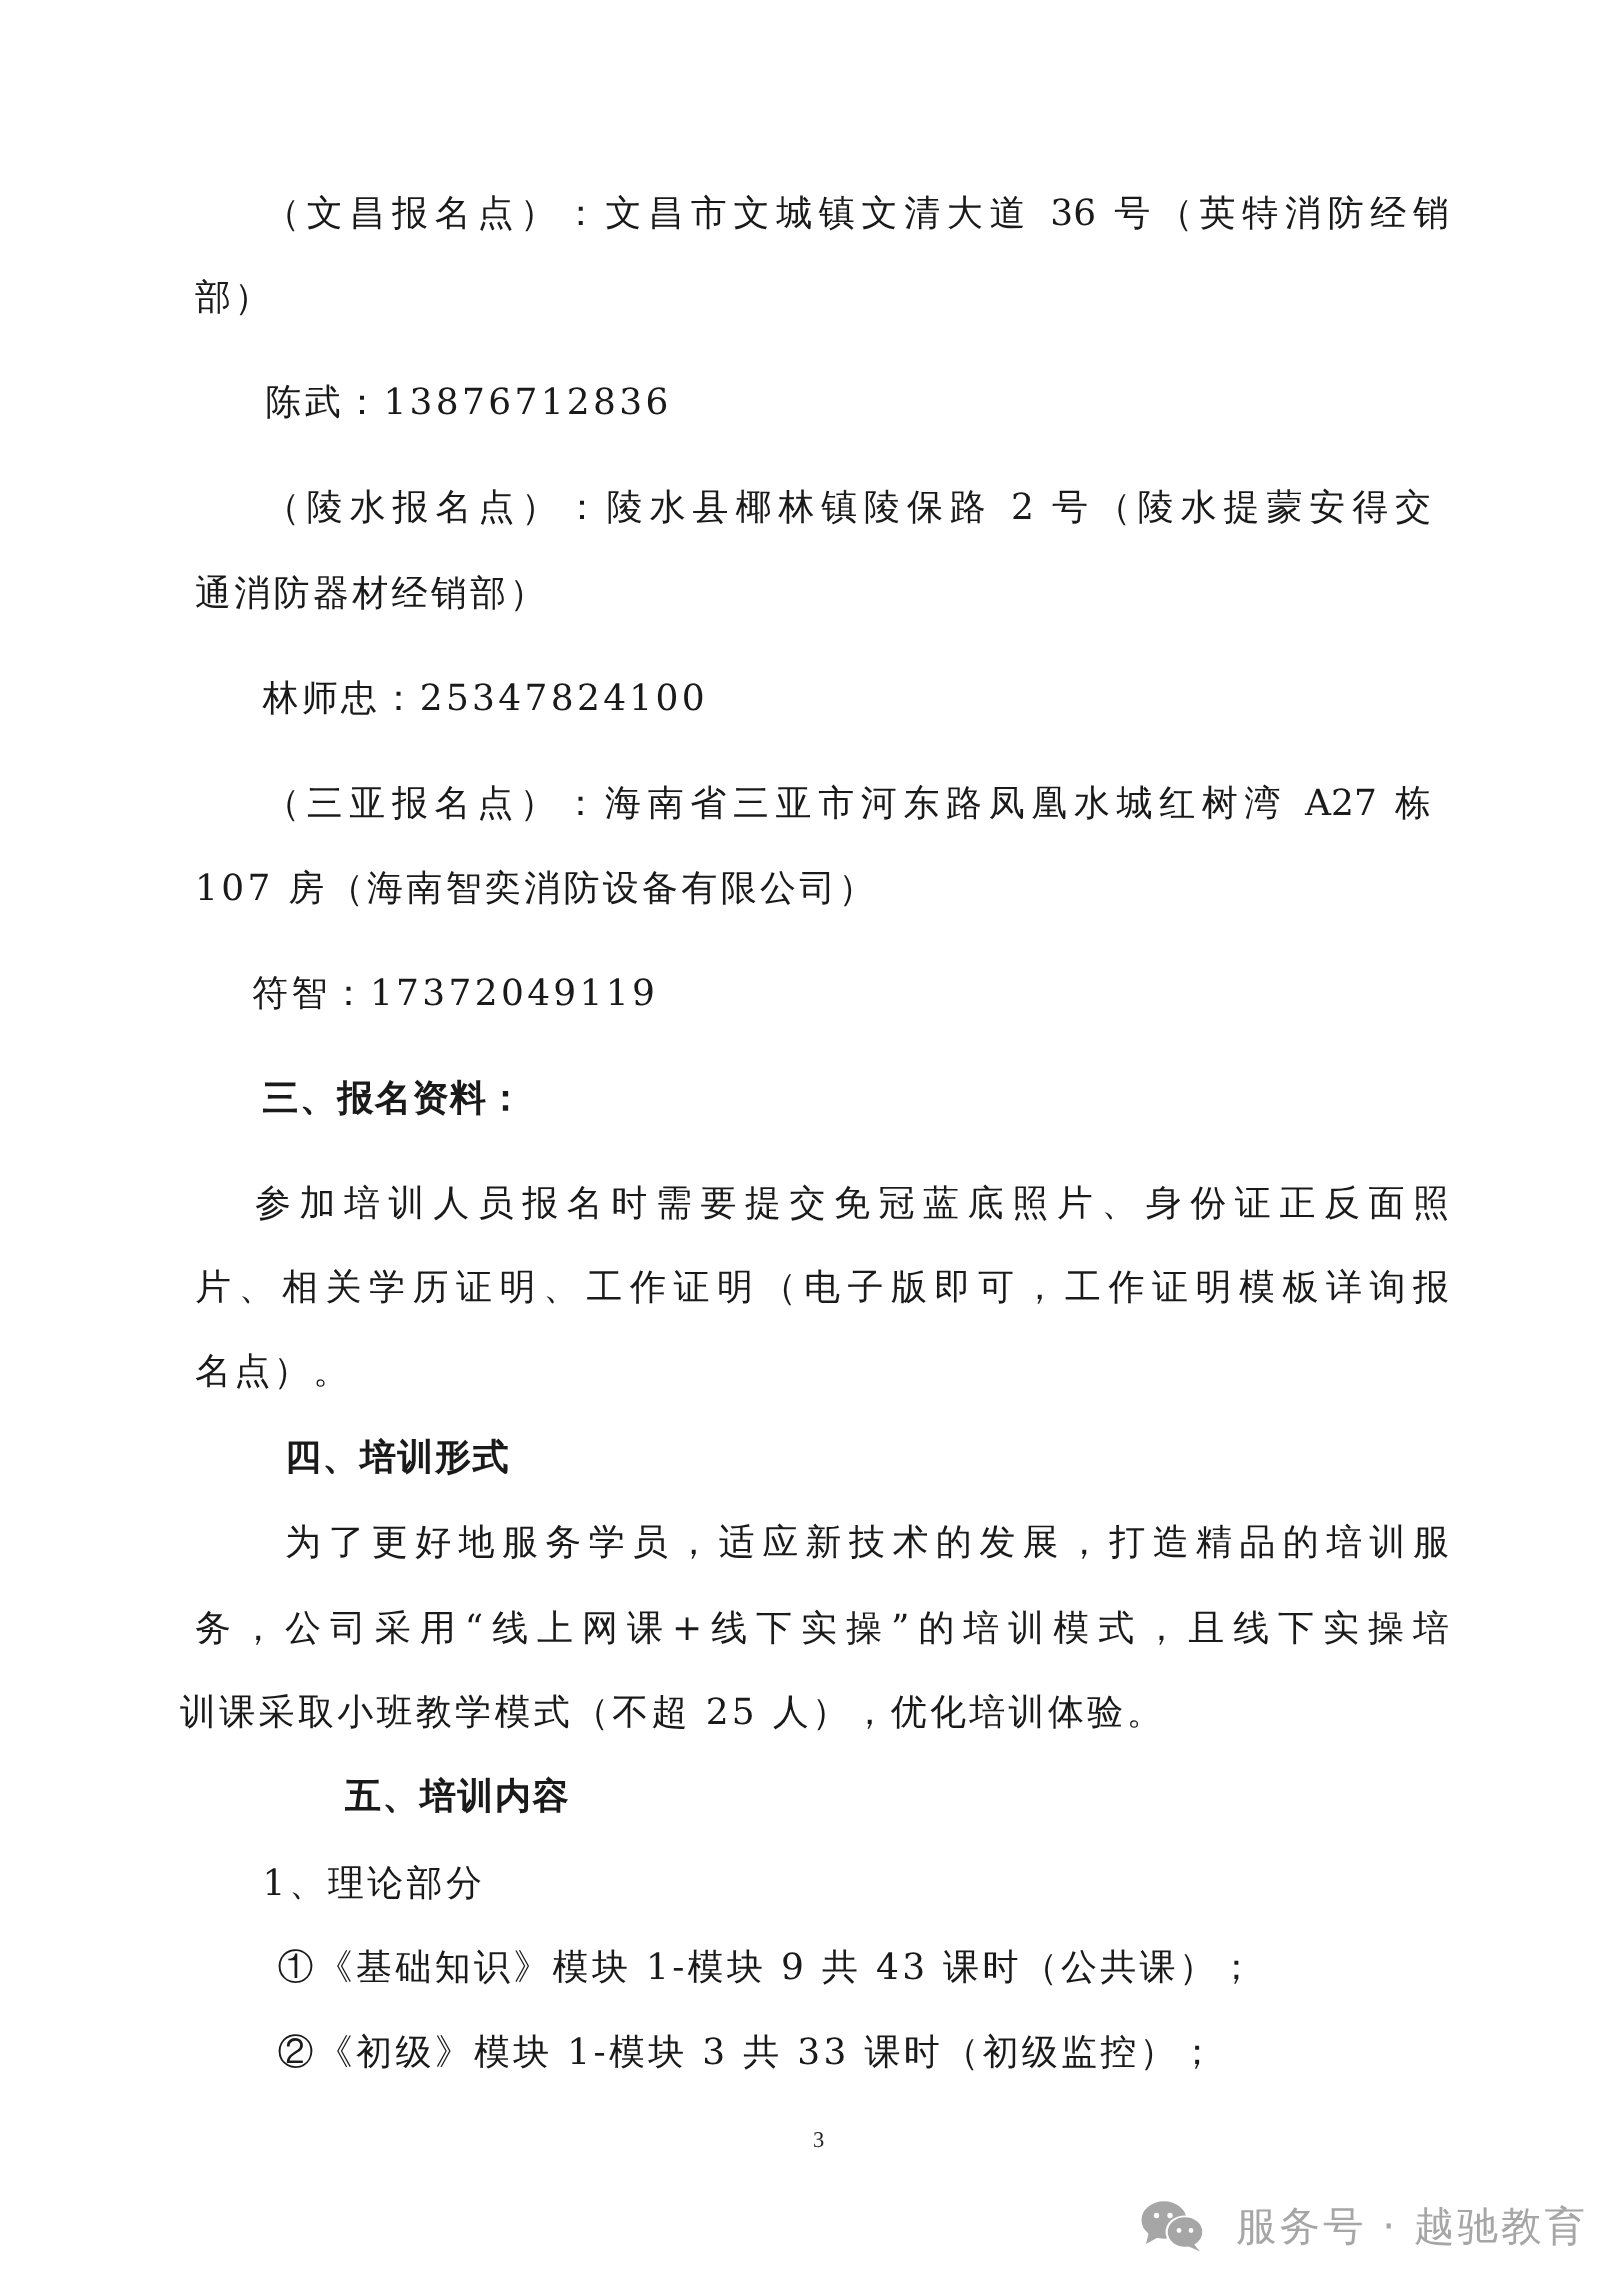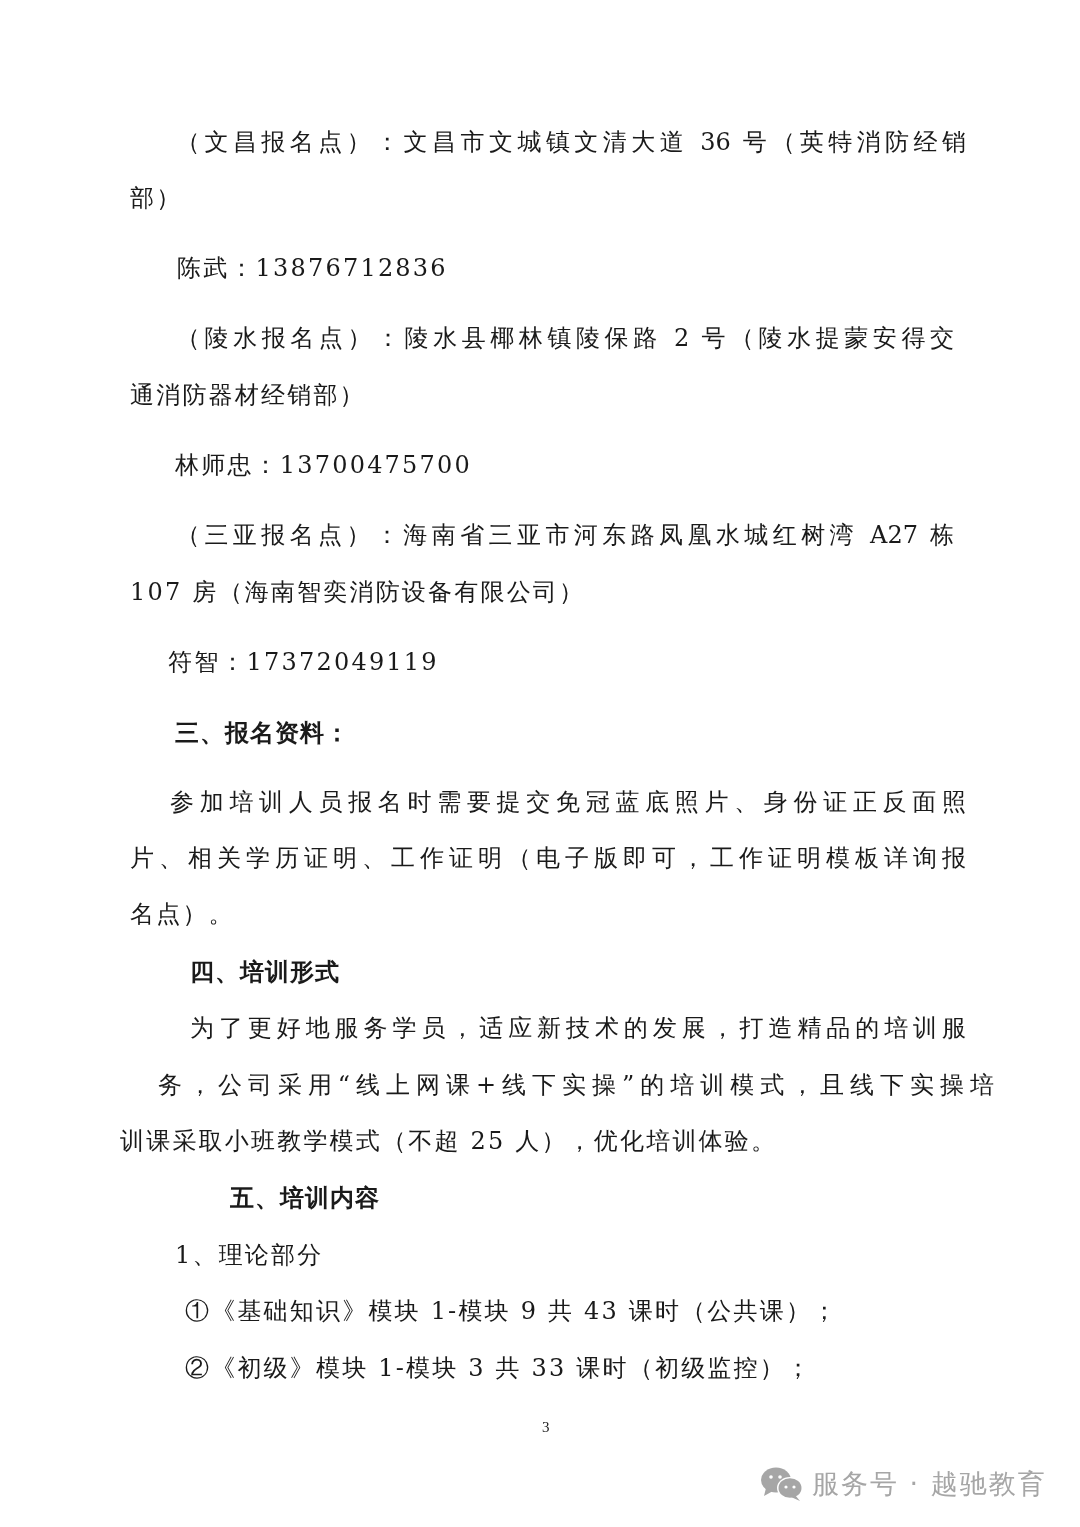--- a/index.html
+++ b/index.html
@@ -5,47 +5,47 @@
   html, body { margin: 0; padding: 0; background: #ffffff; }
   body { width: 1080px; height: 1527px; position: relative; overflow: hidden;
          font-family: "DejaVu Serif", "Liberation Serif", serif; color: #1a1a1a; }
   .line { position: absolute; white-space: nowrap; font-size: 24px; line-height: 34px;
           letter-spacing: 2.2px; }
   .line.justify { width: 836px; text-align: justify; text-align-last: justify; letter-spacing: 0; }
   .heading { font-family: Liberation Sans, sans-serif; font-weight: bold; letter-spacing: 1px; }
   .page-num { position: absolute; left: 542px; top: 1419px; font-size: 15px;
               font-family: "Liberation Serif", serif; color: #222; }
   .watermark { position: absolute; left: 760px; top: 1466px; display: flex; align-items: flex-end;
-               color: #a6a6a6; font-family: "DejaVu Sans", sans-serif; font-size: 27px; letter-spacing: 2px; }
+               color: #a6a6a6; font-family: "DejaVu Sans", sans-serif; font-size: 27px; letter-spacing: 2px; gap: 12px; }
   .wm-icon { width: 44px; height: 36px; margin-right: 8px; }
 </style>
 </head>
 <body>
 
 <div>
   <div class="line justify" style="left:176px; top:125px; width:790px;">（文昌报名点）：文昌市文城镇文清大道 36 号（英特消防经销</div>
   <div class="line" style="left:130px; top:181px;">部）</div>
   <div class="line" style="left:159px; top:251px;margin-left:18px;">陈武：13876712836</div>
 
   <div class="line justify" style="left:176px; top:321px; width:778px;">（陵水报名点）：陵水县椰林镇陵保路 2 号（陵水提蒙安得交</div>
   <div class="line" style="left:130px; top:378px;">通消防器材经销部）</div>
-  <div class="line" style="left:175px; top:448px;">林师忠：13700475700</div>
+  <div class="line" style="left:175px; top:448px;">林师忠：25347824100</div>
 
   <div class="line justify" style="left:176px; top:518px; width:778px;">（三亚报名点）：海南省三亚市河东路凤凰水城红树湾 A27 栋</div>
   <div class="line" style="left:130px; top:575px;">107 房（海南智奕消防设备有限公司）</div>
   <div class="line" style="left:168px; top:645px;text-align:right;">符智：17372049119</div>
 
   <div class="line heading" style="left:175px; top:716px;">三、报名资料：</div>
   <div class="line justify" style="left:170px; top:785px; width:796px;">参加培训人员报名时需要提交免冠蓝底照片、身份证正反面照</div>
   <div class="line justify" style="left:130px; top:841px; width:836px;">片、相关学历证明、工作证明（电子版即可，工作证明模板详询报</div>
   <div class="line" style="left:130px; top:897px;">名点）。</div>
 
   <div class="line heading" style="left:190px; top:955px;">四、培训形式</div>
   <div class="line justify" style="left:190px; top:1011px; width:776px;">为了更好地服务学员，适应新技术的发展，打造精品的培训服</div>
-  <div class="line justify" style="left:130px; top:1068px; width:836px;margin-left:28px;">务，公司采用“线上网课+线下实操”的培训模式，且线下实操培</div>
+  <div class="line justify" style="left:130px; top:1068px; width:836px;">务，公司采用“线上网课+线下实操”的培训模式，且线下实操培</div>
   <div class="line" style="left:120px; top:1124px;">训课采取小班教学模式（不超 25 人），优化培训体验。</div>
 
   <div class="line heading" style="left:190px; top:1181px;margin-left:40px;">五、培训内容</div>
   <div class="line" style="left:175px; top:1238px;text-align:center;">1、理论部分</div>
   <div class="line" style="left:185px; top:1294px;">①《基础知识》模块 1-模块 9 共 43 课时（公共课）；</div>
   <div class="line" style="left:185px; top:1351px;">②《初级》模块 1-模块 3 共 33 课时（初级监控）；</div>
 
   <div class="page-num">3</div>
 </div>
 

